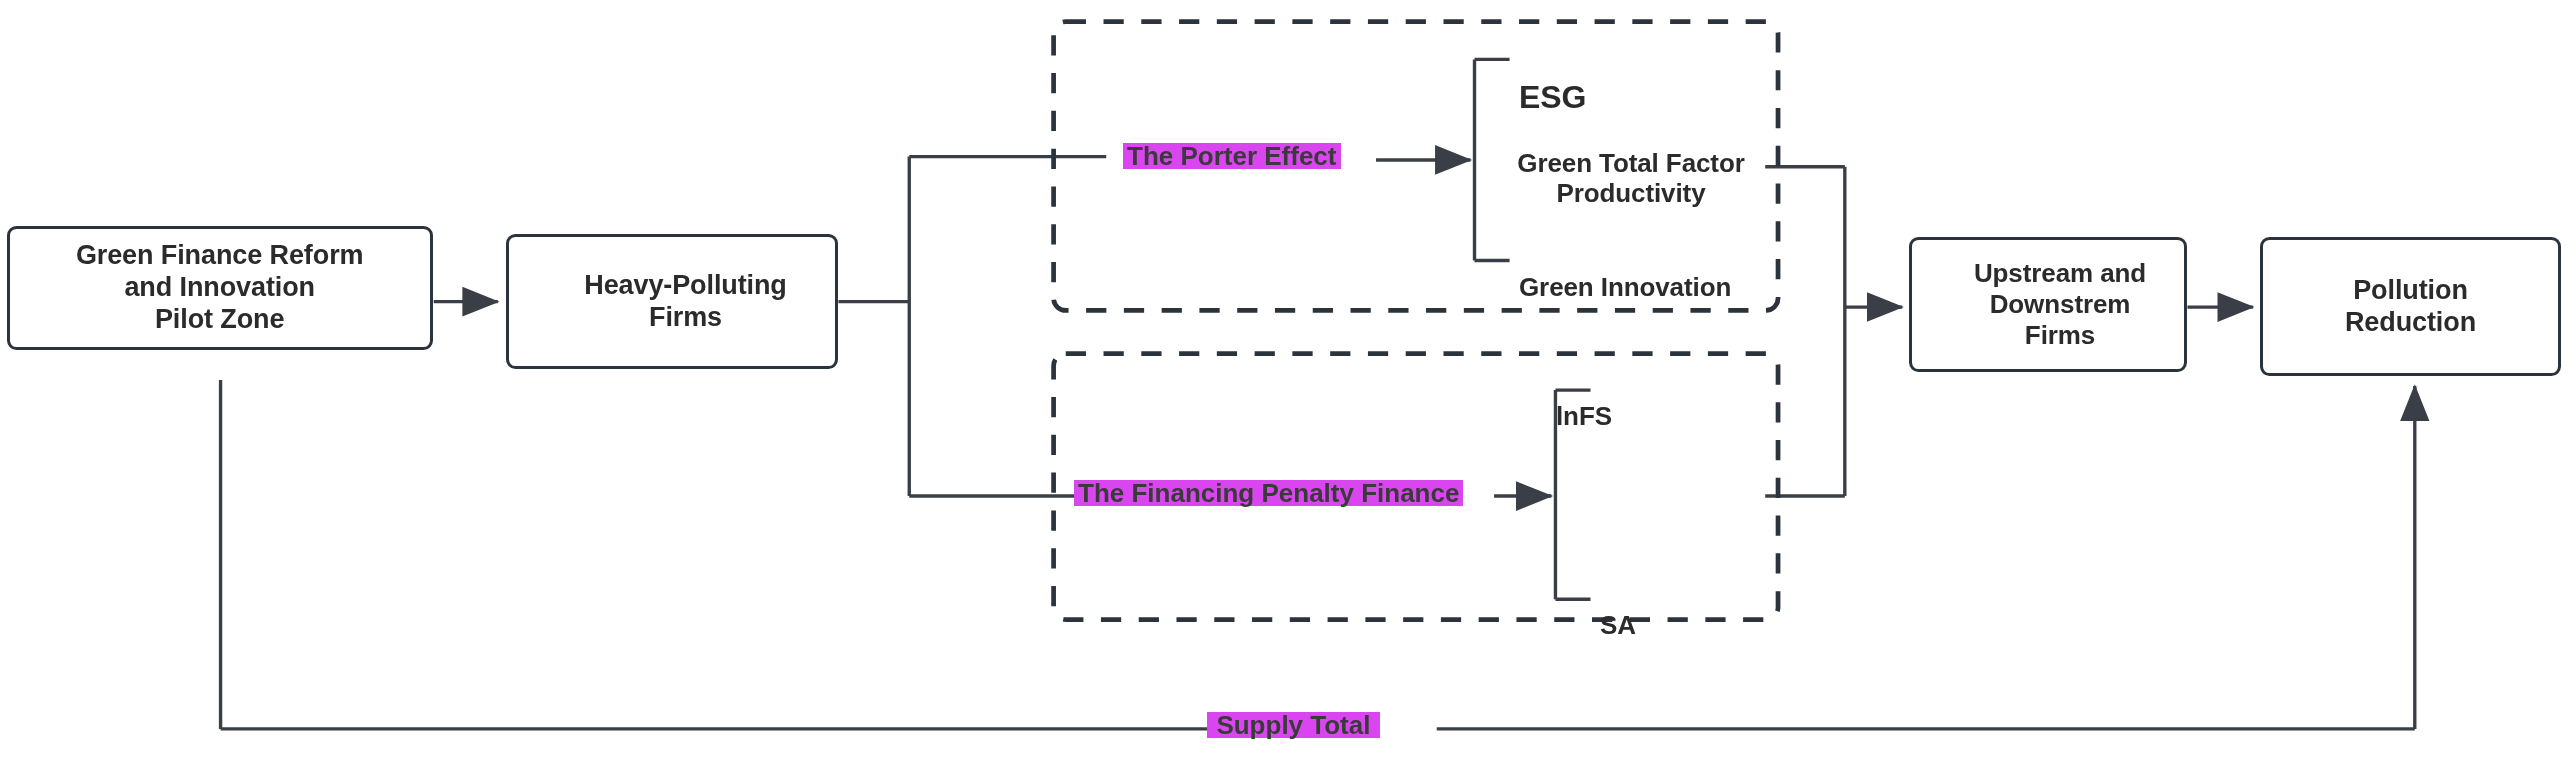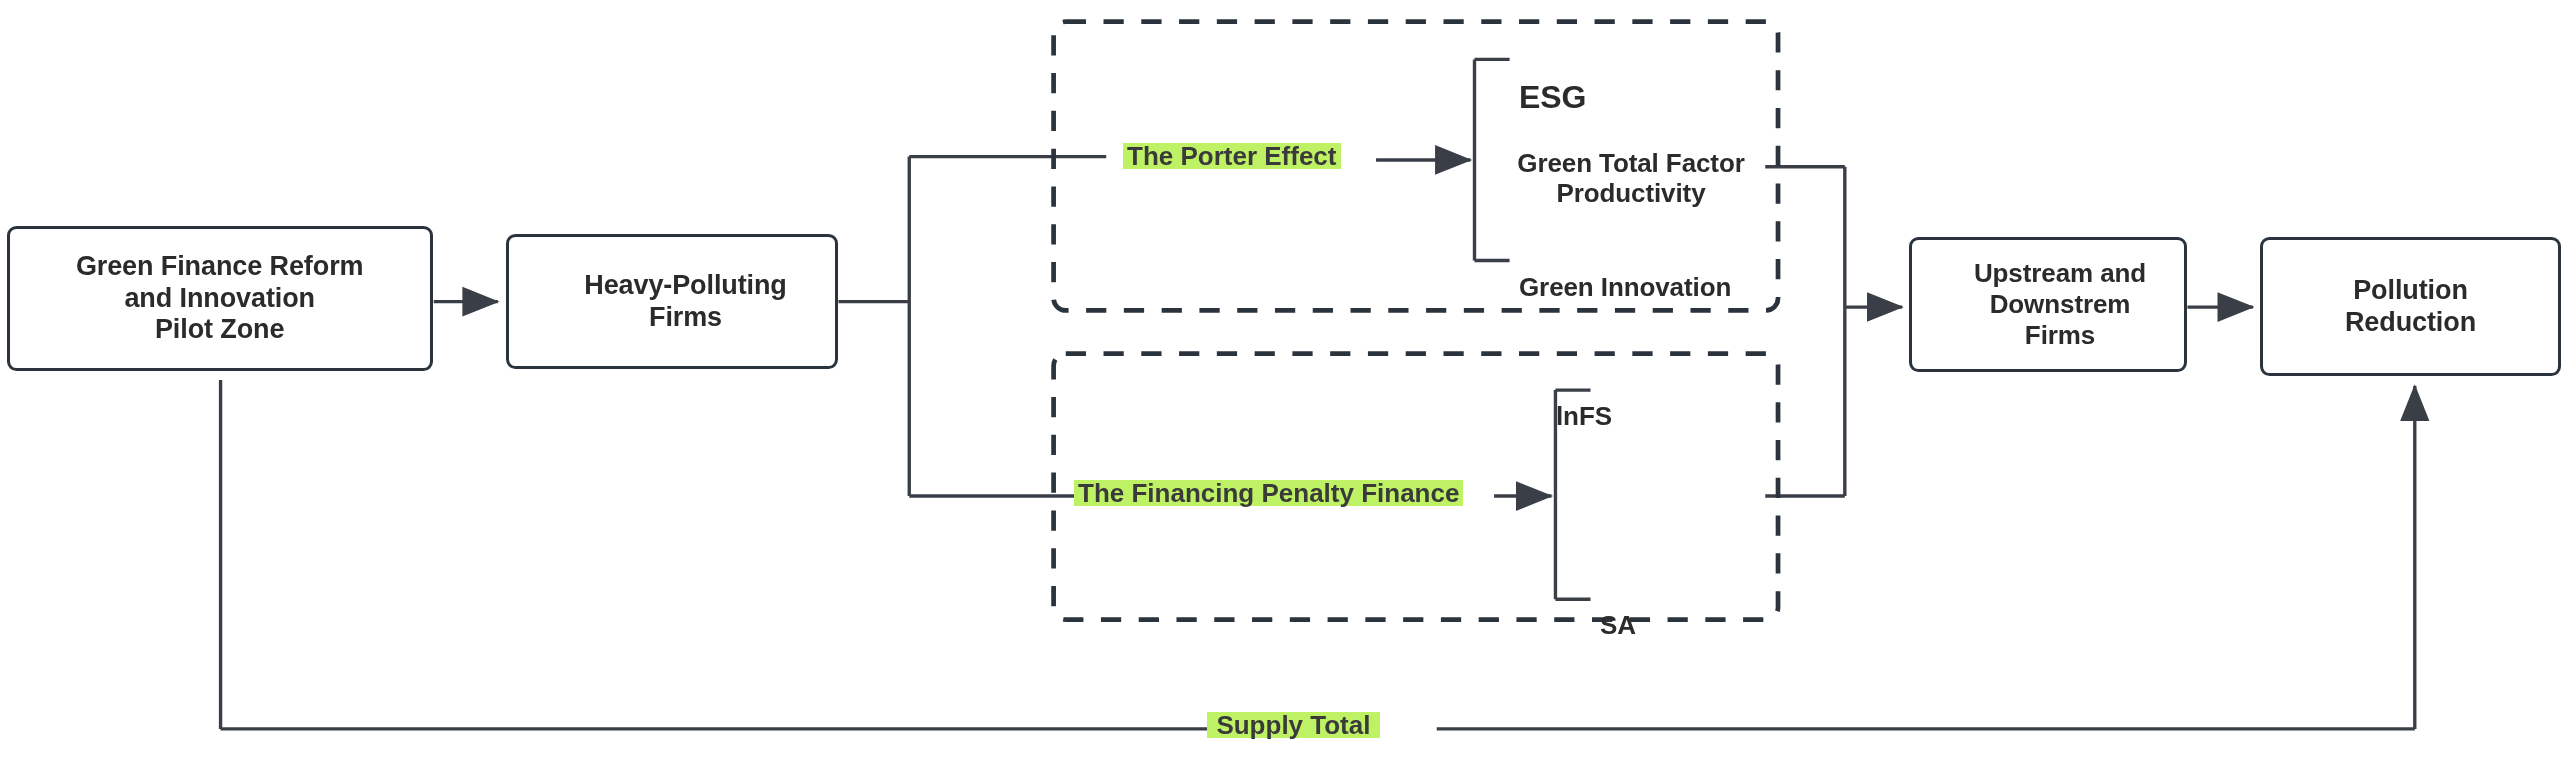--- a/index.html
+++ b/index.html
@@ -43,21 +43,21 @@
     font-weight: bold;
     line-height: 1.18;
     letter-spacing: -0.1px;
     white-space: pre-line;
   }
   .edge-label {
     position: absolute;
     color: #3a3a3a;
     font-weight: bold;
     white-space: nowrap;
-    background: #bef264;
+    background: #d946ef;
     line-height: 1;
     padding: 0 4px;
   }
   .outcome-label {
     position: absolute;
     color: #2b2b2b;
     font-weight: bold;
     white-space: pre-line;
     text-align: left;
     line-height: 1.15;
@@ -116,21 +116,21 @@
       <line x1="327" y1="563" x2="327" y2="1080"></line>
       <line x1="327" y1="1080" x2="1790" y2="1080"></line>
       <line x1="2130" y1="1080" x2="3580" y2="1080"></line>
       <line x1="3580" y1="1080" x2="3580" y2="572" marker-end="url(#arrow-up)"></line>
     </g>
 
     <rect x="1562" y="32" width="1074" height="428" rx="18" ry="18" fill="none" stroke="#2b333d" stroke-width="7" stroke-dasharray="30 26"></rect>
     <rect x="1562" y="524" width="1074" height="394" rx="18" ry="18" fill="none" stroke="#2b333d" stroke-width="7" stroke-dasharray="30 26"></rect>
   </svg>
 
-  <div class="node-box" style="left:6.7px; top:226px; width:426px; height:145px; font-size:27px;">
+  <div class="node-box" style="left:6.7px; top:226px; width:426px; height:124px; font-size:27px;">
     <span>Green Finance Reform
 and Innovation
 Pilot Zone</span>
   </div>
 
   <div class="node-box" style="left:506px; top:234px; width:332px; height:135px; font-size:27px;padding-left:27px;">
     <span>Heavy-Polluting
 Firms</span>
   </div>
 

